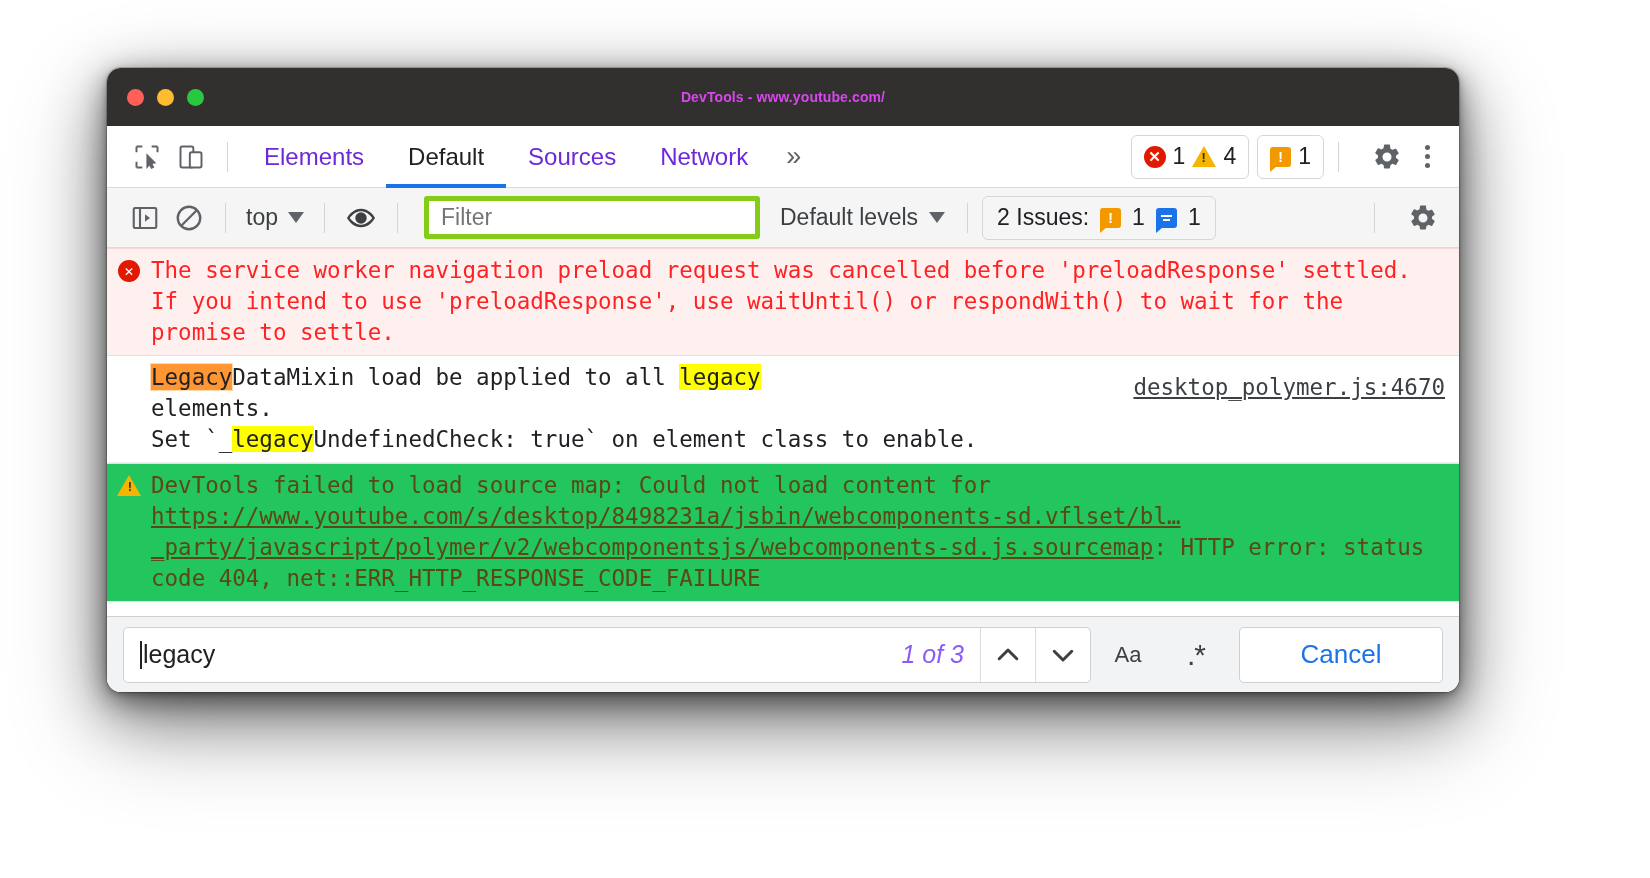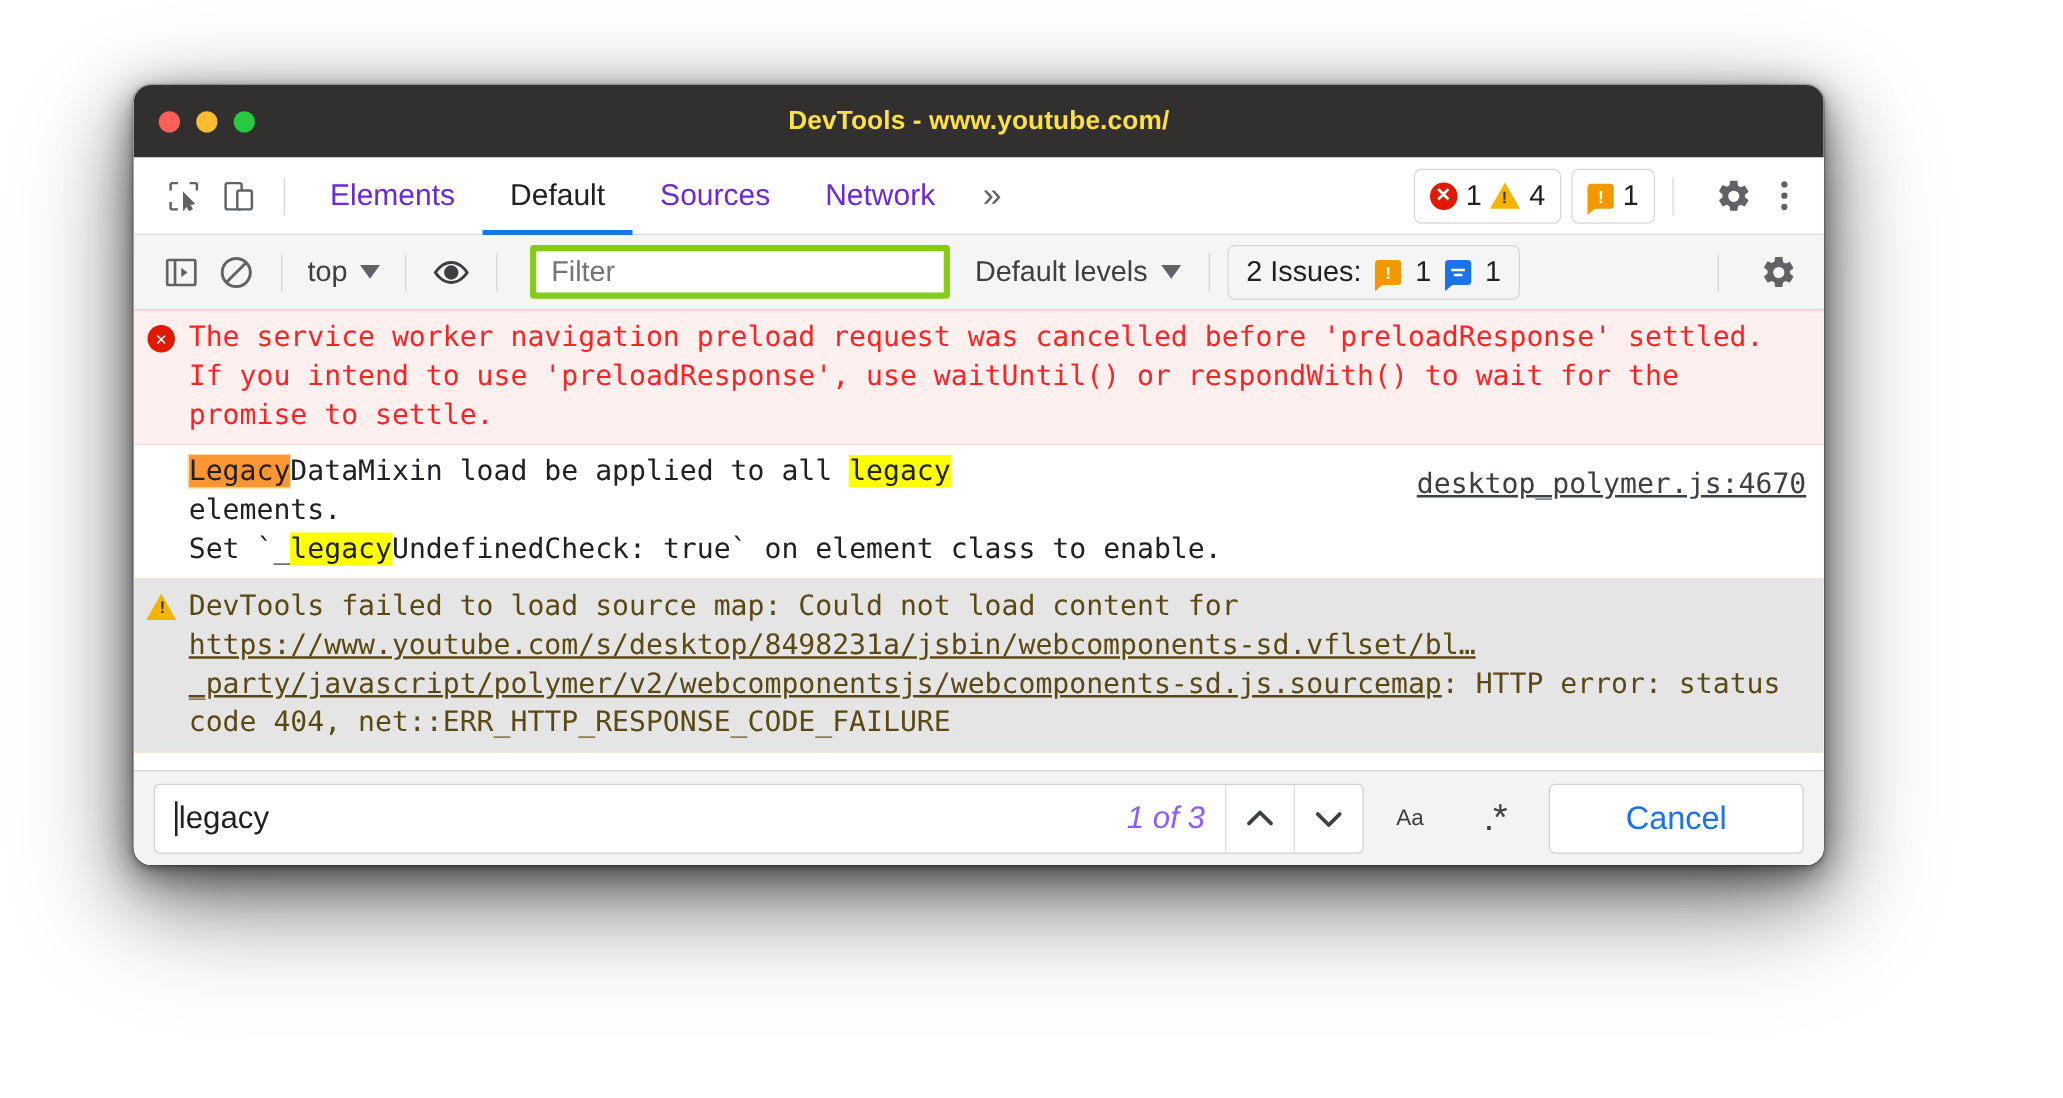--- a/index.html
+++ b/index.html
@@ -55,22 +55,22 @@
     margin-left: 20px;
     z-index: 2;
   }
   .dot { width: 17px; height: 17px; border-radius: 50%; }
   .dot.red    { background: #ff5f57; }
   .dot.yellow { background: #febc2e; }
   .dot.green  { background: #28c840; }
   .title-text {
     position: absolute;
     left: 0; right: 0; text-align: center;
-    color: #fde047;
-    font-size: 21px;
+    color: #d946ef;
+    font-size: 14px;
     font-weight: bold;
     letter-spacing: 0.1px;
   }
 
   
   .tabbar {
     height: 62px;
     background: #ffffff;
     border-bottom: 1px solid #dcdcdc;
     display: flex; align-items: center;
@@ -279,21 +279,21 @@
     border-top: 1px solid #ffd6d6;
     border-bottom: 1px solid #ffd6d6;
     color: #ff2222;
   }
   .msg.verbose {
     background: #ffffff;
     color: #202124;
     border-bottom: 1px solid #f0f0f0;
   }
   .msg.warning {
-    background: #e5e5e5;
+    background: #22c55e;
     border-top: 1px solid #f5e6a8;
     border-bottom: 1px solid #f5e6a8;
     color: #5c4813;
   }
   .src-link {
     position: absolute;
     right: 14px; top: 10px;
     color: #3c4043;
     text-decoration: underline;
     font-family: "DejaVu Sans Mono", monospace;
@@ -351,21 +351,21 @@
   }
   .nav-btn {
     width: 55px;
     border-left: 1px solid #dadce0;
     display: flex; align-items: center; justify-content: center;
     color: #3c4043;
   }
   .toggle-btn {
     width: 62px; height: 56px;
     display: flex; align-items: center; justify-content: center;
-    font-size: 18px;
+    font-size: 22px;
     color: #3c4043;
     margin-left: 6px;
     font-family: "Liberation Sans", sans-serif;
   }
   .toggle-btn.regex { font-size: 30px; letter-spacing: -1px; }
   .cancel-btn {
     margin-left: 12px;
     height: 56px;
     min-width: 204px;
     background: #ffffff;

